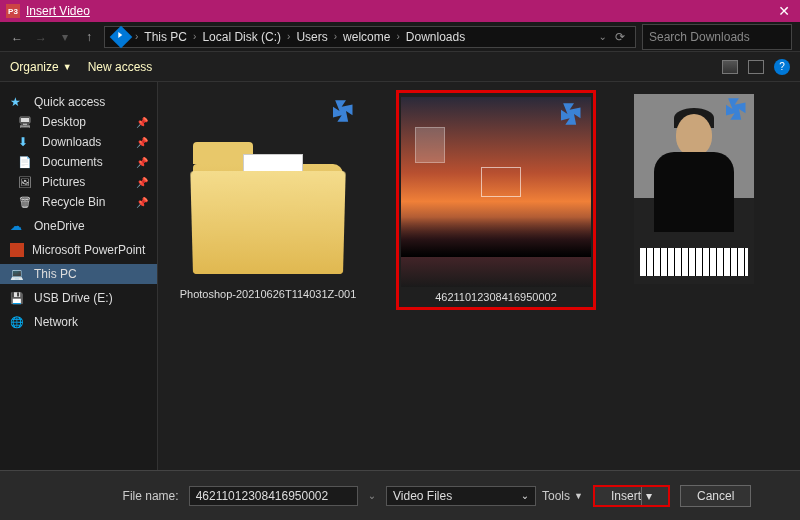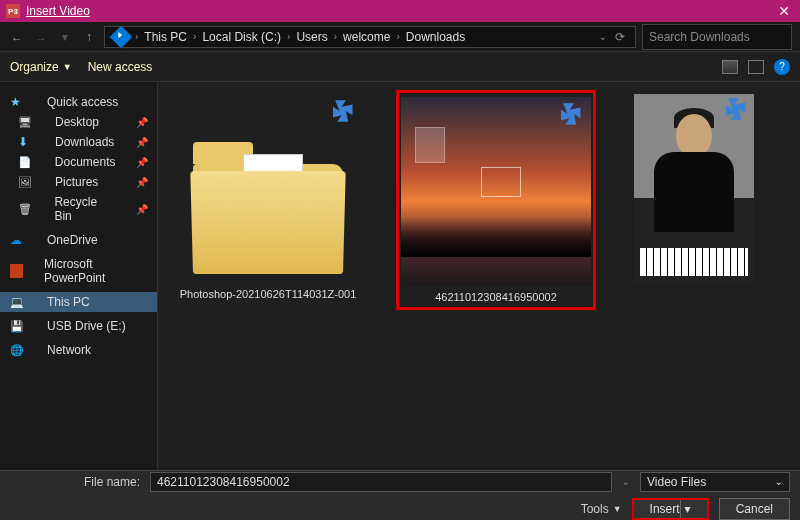--- a/index.html
+++ b/index.html
@@ -53,21 +53,21 @@
   .toolbar-right { margin-left:auto; display:flex; gap:10px; align-items:center;}
   .mini-icon{width:16px;height:14px;border:1px solid #777;cursor:pointer;}
   .help-icon{width:16px;height:16px;border-radius:50%;background:#0078d7;color:#fff;display:flex;align-items:center;justify-content:center;font-size:10px;cursor:pointer;}
   
   .main { display:flex; height: 388px; }
   .sidebar {
     width: 158px; background:#1a1a1a; padding:6px 0; overflow:hidden;
     border-right:1px solid #333;
   }
   .sb-item {
-    display:flex; align-items:center; padding:3px 8px 3px 18px; gap:21px;
+    display:flex; align-items:center; padding:3px 8px 3px 18px; gap:8px;
     cursor:pointer; color:#ddd; font-size:12px;
   }
   .sb-item.section { padding-left:10px; margin-top:4px;}
   .sb-item.selected { background:#3a5a7a; }
   .sb-icon { width:16px;height:14px; display:inline-block;}
   .sb-icon.star::before{content:"★";color:#6cf;}
   .sb-icon.desktop::before{content:"🖥";font-size:11px;}
   .sb-icon.download::before{content:"⬇";color:#6cf;}
   .sb-icon.doc::before{content:"📄";font-size:11px;}
   .sb-icon.pic::before{content:"🖼";font-size:11px;}
@@ -108,21 +108,21 @@
   
   .thumb3{width:120px;height:190px;background:linear-gradient(#888 0%,#888 55%,#222 55%,#222 100%);position:relative;}
   .thumb3 .head{position:absolute;top:20px;left:42px;width:36px;height:42px;background:#caa57a;border-radius:50% 50% 45% 45%;}
   .thumb3 .hair{position:absolute;top:14px;left:40px;width:40px;height:20px;background:#1a1a1a;border-radius:50% 50% 0 0;}
   .thumb3 .body{position:absolute;top:58px;left:20px;width:80px;height:80px;background:#0a0a0a;border-radius:20px 20px 0 0;}
   .thumb3 .piano{position:absolute;bottom:8px;left:6px;right:6px;height:28px;background:repeating-linear-gradient(90deg,#fff 0 6px,#000 6px 7px);}
   .file-item.narrow{width:140px;}
   
   .bottom {
     height: 50px; background:#2a2a2a; border-top:1px solid #444;
-    display:flex; flex-direction:column; justify-content:center; padding:4px 10px; gap:6px;
+    display:flex; flex-direction:row; justify-content:center; padding:4px 10px; gap:6px;
   }
   .row{display:flex;align-items:center;gap:10px;}
   .lbl{width:130px;text-align:right;color:#ccc;font-size:12px;}
   .filename-input{flex:1;height:20px;background:#1a1a1a;border:1px solid #555;color:#ddd;padding:0 6px;font-size:12px;}
   .filetype{width:150px;height:20px;background:#1a1a1a;border:1px solid #555;color:#ddd;padding:0 6px;font-size:12px;display:flex;align-items:center;justify-content:space-between;}
   .btn{height:22px;padding:0 16px;background:#333;border:1px solid #666;color:#ddd;cursor:pointer;display:flex;align-items:center;font-size:12px;}
   .btn.insert{border:2px solid #d00;display:flex;}
   .insert-drop{border-left:1px solid #666;padding-left:4px;height:100%;display:flex;align-items:center;}
   .tools{color:#ccc;display:flex;align-items:center;gap:4px;}
 </style>

